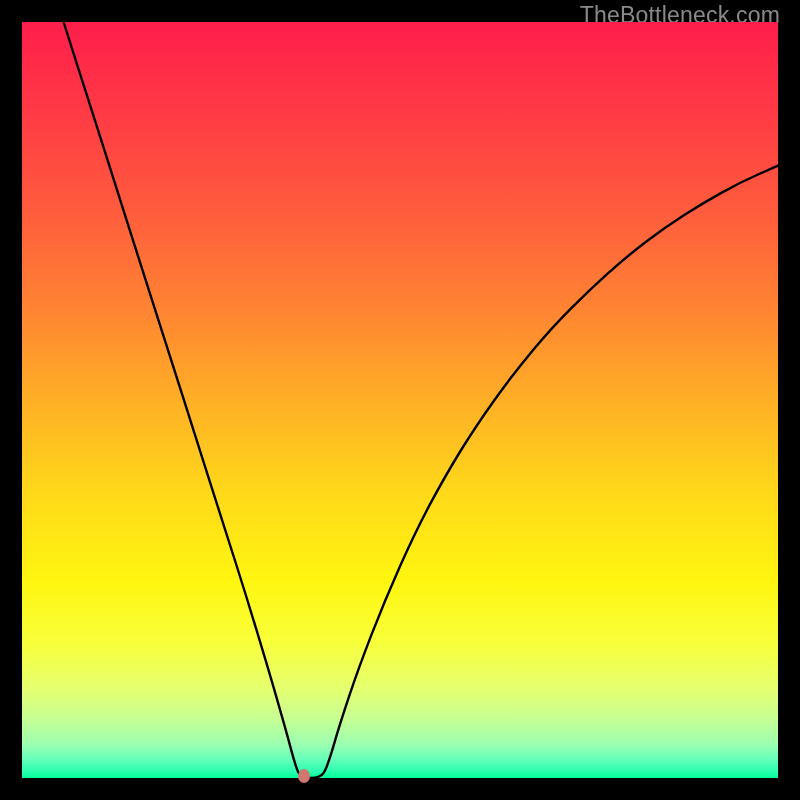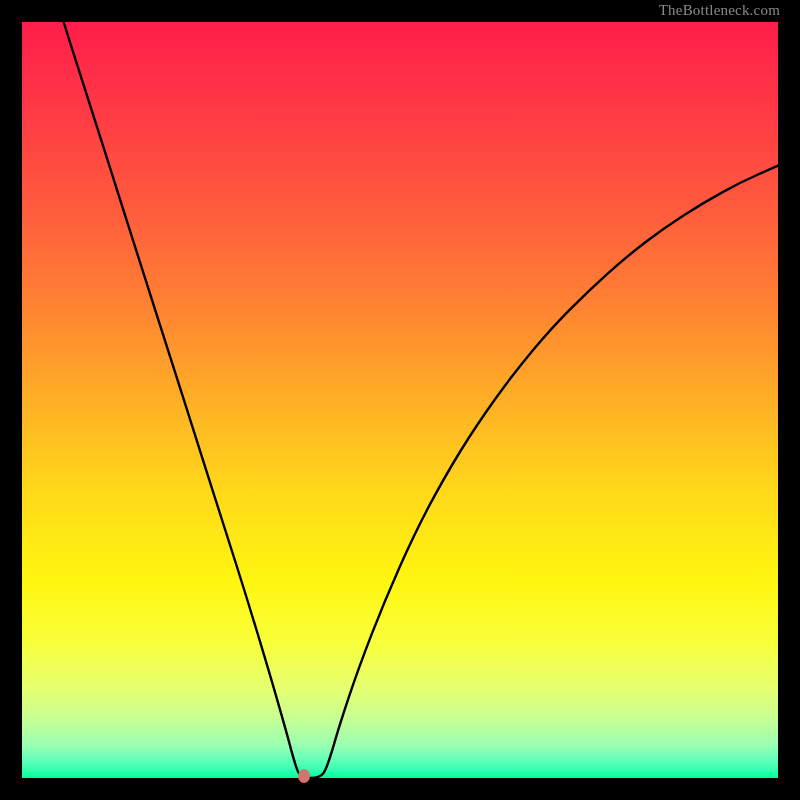--- a/index.html
+++ b/index.html
@@ -31,22 +31,22 @@
     top: 0;
     width: 756px;
     height: 756px;
     pointer-events: none;
   }
   .watermark {
     position: absolute;
     top: 2px;
     right: 20px;
     color: #8a8a8a;
-    font-family: Liberation Serif, serif;
-    font-size: 15px;
+    font-family: Liberation Sans, sans-serif;
+    font-size: 23px;
     letter-spacing: 0.2px;
   }
   .dot {
     position: absolute;
     width: 12px;
     height: 14px;
     border-radius: 50%;
     background: #cf776e;
     transform: translate(-50%, -50%);
   }

